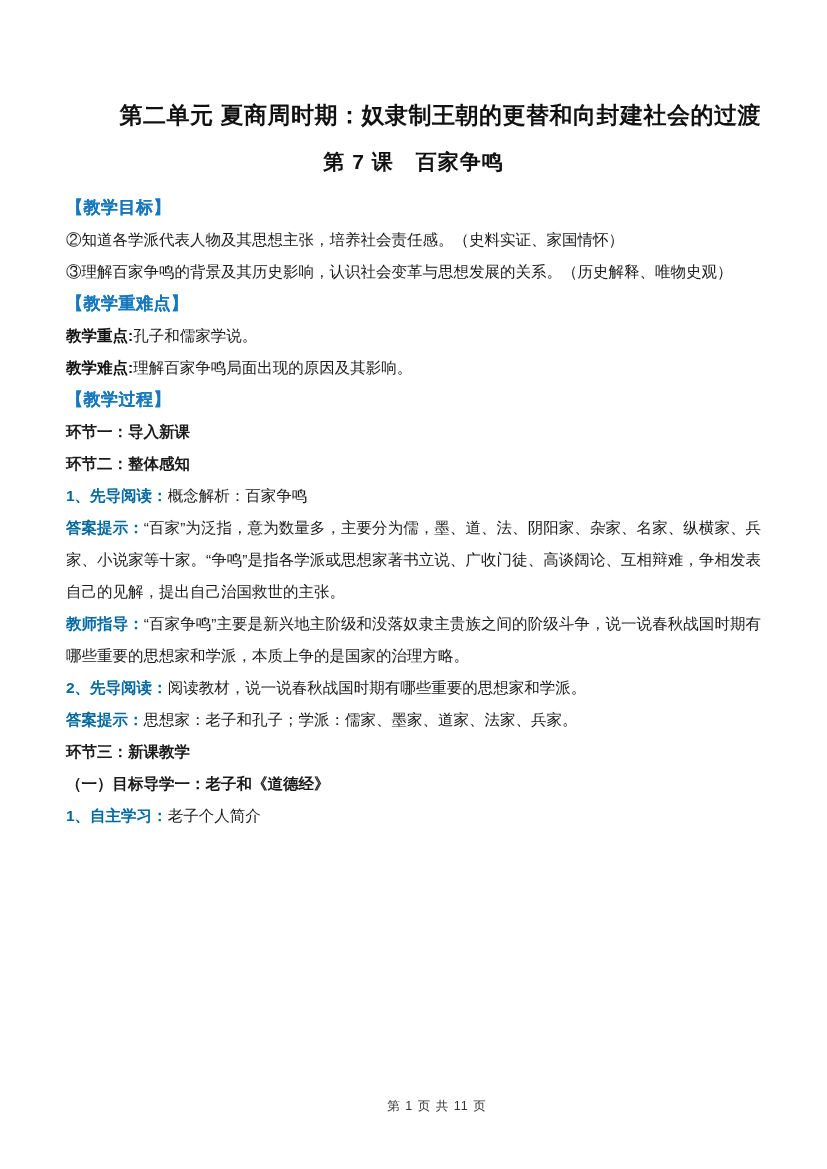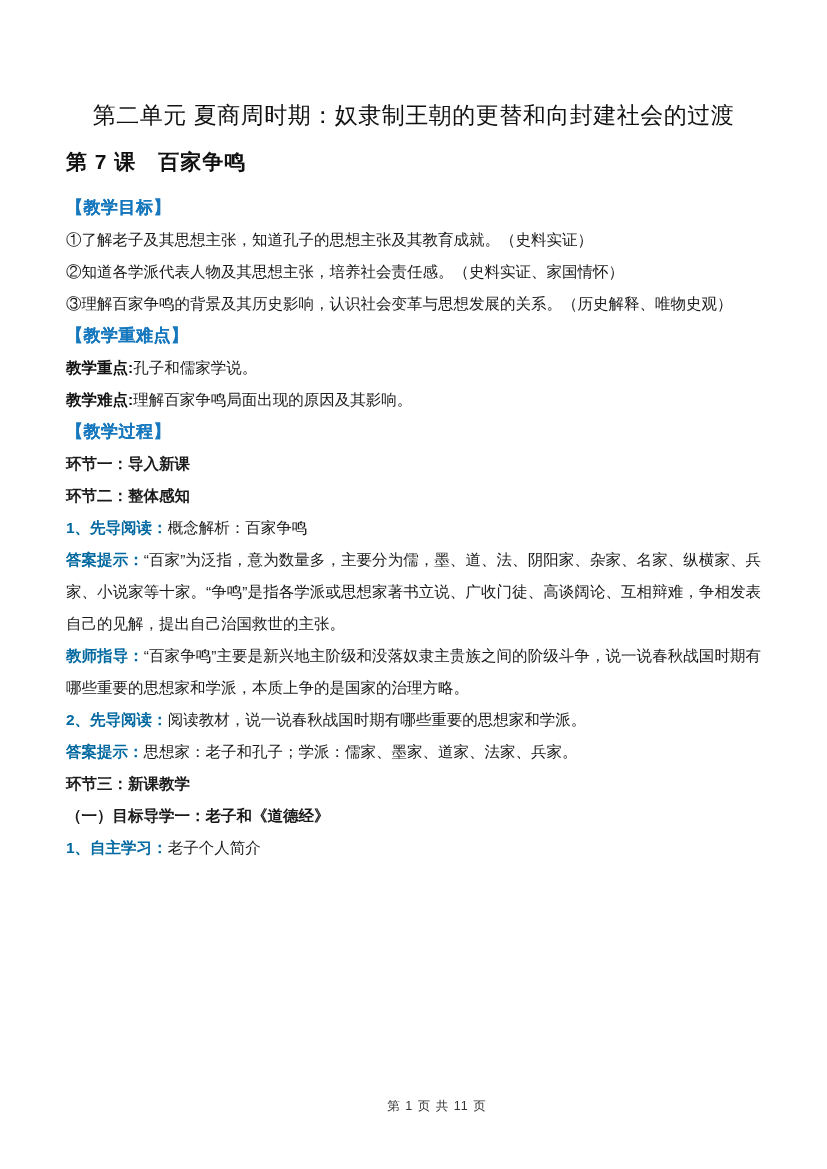--- a/index.html
+++ b/index.html
@@ -15,30 +15,31 @@
     font-family: "Liberation Sans", sans-serif;
     color: #1a1a1a;
     overflow: hidden;
     box-sizing: border-box;
   }
   .content {
     padding: 100px 66px 0 66px;
   }
   .doc-title-1 {
     font-size: 23px;
-    font-weight: normal;
-    text-align: center;
+    font-weight: bold;
+    text-align: right;
     line-height: 30px;
     margin: 0 0 18px 0;
     color: #111111;
     letter-spacing: 0.5px;
   }
   .doc-title-2 {
     font-size: 21px;
     font-weight: bold;
+    text-align: center;
     line-height: 28px;
     margin: 0 0 16px 0;
     color: #111111;
     letter-spacing: 1px;
   }
   .sec-header {
     font-size: 17px;
     font-weight: bold;
     line-height: 32px;
     margin: 0;
@@ -84,21 +85,20 @@
 </head>
 <body>
 
 <div class="page">
   <div class="content">
 
     <h1 class="doc-title-1">第二单元 夏商周时期：奴隶制王朝的更替和向封建社会的过渡</h1>
     <h2 class="doc-title-2">第 7 课　百家争鸣</h2>
 
     <p class="sec-header">【教学目标】</p>
-    <p class="body-line">①了解老子及其思想主张，知道孔子的思想主张及其教育成就。（史料实证）</p>
     <p class="body-line">②知道各学派代表人物及其思想主张，培养社会责任感。（史料实证、家国情怀）</p>
     <p class="body-line">③理解百家争鸣的背景及其历史影响，认识社会变革与思想发展的关系。（历史解释、唯物史观）</p>
 
     <p class="sec-header">【教学重难点】</p>
     <p class="body-line"><span class="label-bold">教学重点:</span><span>孔子和儒家学说。</span></p>
     <p class="body-line"><span class="label-bold">教学难点:</span><span>理解百家争鸣局面出现的原因及其影响。</span></p>
 
     <p class="sec-header">【教学过程】</p>
 
     <p class="body-line step-title">环节一：导入新课</p>

